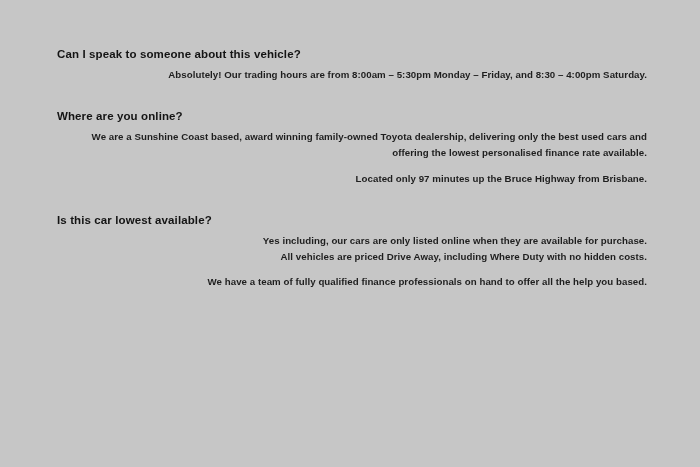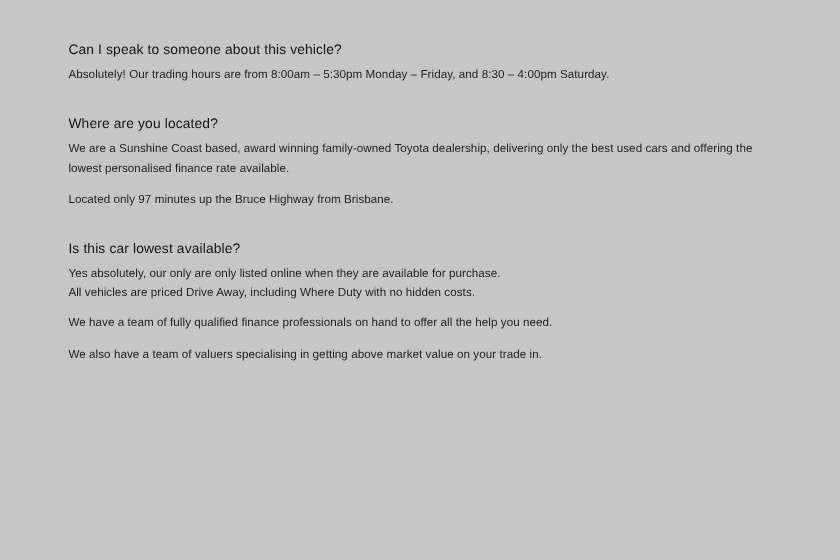--- a/index.html
+++ b/index.html
@@ -21,33 +21,34 @@
     width: 590px;
   }
   .faq-section {
     margin-bottom: 26px;
   }
   .faq-section:last-child {
     margin-bottom: 0;
   }
   .faq-heading {
     font-size: 11.5px;
-    font-weight: normal;
+    font-weight: bold;
     color: #141414;
     line-height: 1.45;
-    margin: 0 0 4px 0;
+    margin: 12px 0 4px 0;
     letter-spacing: 0.01em;
   }
   .faq-para {
     font-size: 9.7px;
-    font-weight: normal;
+    font-weight: bold;
     color: #1e1e1e;
     line-height: 1.62;
     margin: 0 0 10px 0;
     letter-spacing: 0.005em;
+    text-align: right;
   }
   .faq-para.tight {
     margin-bottom: 0;
   }
   .faq-para:last-child {
     margin-bottom: 0;
   }
   .block-group {
     margin-bottom: 10px;
   }
@@ -56,28 +57,27 @@
 <body>
 
 <div class="page">
 
   <div class="faq-section">
     <h2 class="faq-heading">Can I speak to someone about this vehicle?</h2>
     <p class="faq-para">Absolutely! Our trading hours are from 8:00am – 5:30pm Monday – Friday, and 8:30 – 4:00pm Saturday.</p>
   </div>
 
   <div class="faq-section">
-    <h2 class="faq-heading">Where are you located?</h2>
+    <h2 class="faq-heading">Where are you online?</h2>
     <p class="faq-para">We are a Sunshine Coast based, award winning family-owned Toyota dealership, delivering only the best used cars and offering the lowest personalised finance rate available.</p>
     <p class="faq-para">Located only 97 minutes up the Bruce Highway from Brisbane.</p>
   </div>
 
   <div class="faq-section">
     <h2 class="faq-heading">Is this car lowest available?</h2>
     <div class="block-group">
-      <p class="faq-para tight">Yes absolutely, our only are only listed online when they are available for purchase.</p>
+      <p class="faq-para tight">Yes including, our cars are only listed online when they are available for purchase.</p>
       <p class="faq-para tight">All vehicles are priced Drive Away, including Where Duty with no hidden costs.</p>
     </div>
-    <p class="faq-para">We have a team of fully qualified finance professionals on hand to offer all the help you need.</p>
-    <p class="faq-para">We also have a team of valuers specialising in getting above market value on your trade in.</p>
+    <p class="faq-para">We have a team of fully qualified finance professionals on hand to offer all the help you based.</p>
   </div>
 
 </div>
 
 </body></html>

